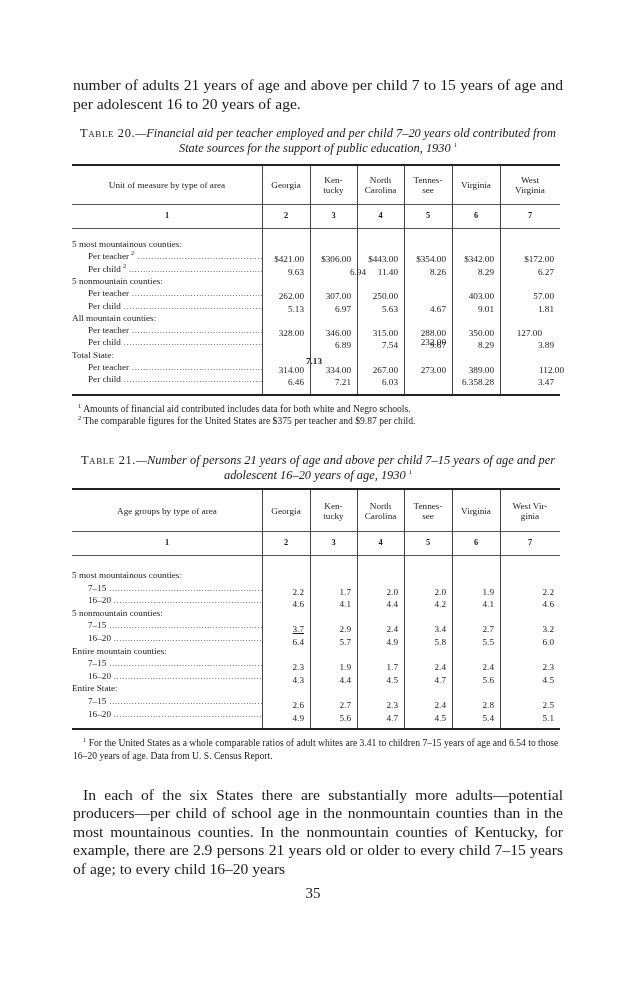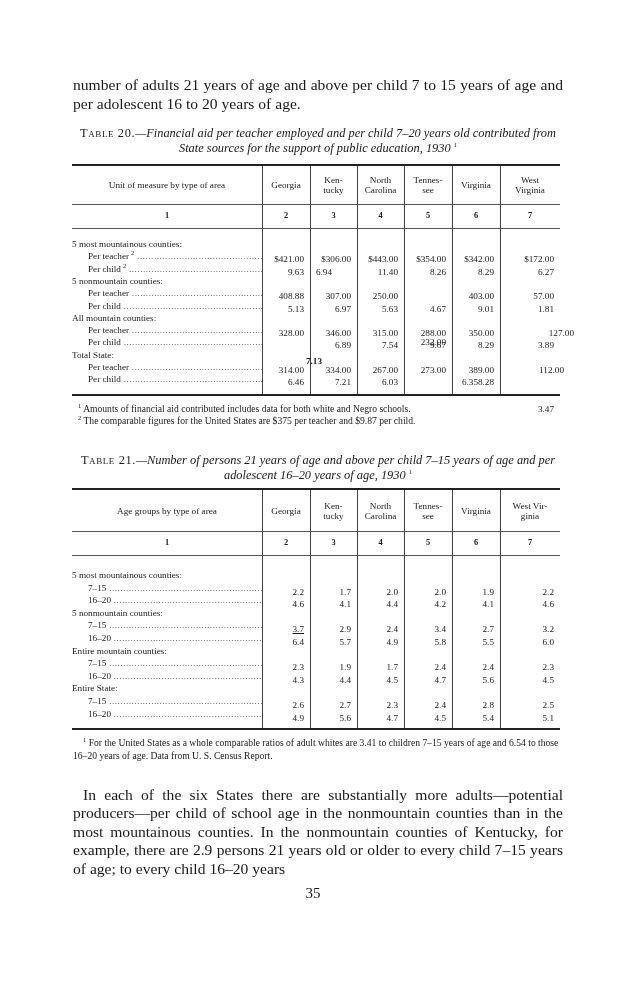--- a/index.html
+++ b/index.html
@@ -77,48 +77,48 @@
       <div class="stub-row" style="top: 74px;">5 most mountainous counties:</div>
       <div class="stub-row sub" style="top: 86.3px;"><span>Per teacher</span><sup style="margin-left: 2px;">2</sup></div>
       <div class="val" style="left: 190px; width: 42px; top: 89.3px;">$421.00</div>
       <div class="val" style="left: 238px; width: 41px; top: 89.3px;">$306.00</div>
       <div class="val" style="left: 285px; width: 41px; top: 89.3px;">$443.00</div>
       <div class="val" style="left: 332px; width: 42px; top: 89.3px;">$354.00</div>
       <div class="val" style="left: 380px; width: 42px; top: 89.3px;">$342.00</div>
       <div class="val" style="left: 428px; width: 54px; top: 89.3px;">$172.00</div>
       <div class="stub-row sub" style="top: 98.6px;"><span>Per child</span><sup style="margin-left: 2px;">2</sup></div>
       <div class="val" style="left: 190px; width: 42px; top: 101.6px;">9.63</div>
-      <div class="val" style="left: 238px; width: 28px; top: 101.6px; text-align: center;">6.94</div>
+      <div class="val" style="left: 238px; width: 56px; top: 101.6px;">6.94</div>
       <div class="val" style="left: 285px; width: 41px; top: 101.6px;">11.40</div>
       <div class="val" style="left: 332px; width: 42px; top: 101.6px;">8.26</div>
       <div class="val" style="left: 380px; width: 42px; top: 101.6px;">8.29</div>
       <div class="val" style="left: 428px; width: 54px; top: 101.6px;">6.27</div>
       <div class="stub-row" style="top: 110.9px;">5 nonmountain counties:</div>
       <div class="stub-row sub" style="top: 123.2px;"><span>Per teacher</span></div>
-      <div class="val" style="left: 190px; width: 42px; top: 126.2px;">408.88</div>
+      <div class="val" style="left: 190px; width: 42px; top: 126.2px;">262.00</div>
       <div class="val" style="left: 238px; width: 41px; top: 126.2px;">307.00</div>
       <div class="val" style="left: 285px; width: 41px; top: 126.2px;">250.00</div>
       <div class="val" style="left: 332px; width: 42px; top: 142px; margin-top: 30px;">232.00</div>
       <div class="val" style="left: 380px; width: 42px; top: 126.2px;">403.00</div>
       <div class="val" style="left: 428px; width: 54px; top: 126.2px;">57.00</div>
       <div class="stub-row sub" style="top: 135.5px;"><span>Per child</span></div>
       <div class="val" style="left: 190px; width: 42px; top: 138.5px;">5.13</div>
       <div class="val" style="left: 238px; width: 41px; top: 138.5px;">6.97</div>
       <div class="val" style="left: 285px; width: 41px; top: 138.5px;">5.63</div>
       <div class="val" style="left: 332px; width: 42px; top: 138.5px;">4.67</div>
       <div class="val" style="left: 380px; width: 42px; top: 138.5px;">9.01</div>
       <div class="val" style="left: 428px; width: 54px; top: 138.5px;">1.81</div>
       <div class="stub-row" style="top: 147.8px;">All mountain counties:</div>
       <div class="stub-row sub" style="top: 160.1px;"><span>Per teacher</span></div>
       <div class="val" style="left: 190px; width: 42px; top: 163.1px;">328.00</div>
       <div class="val" style="left: 238px; width: 41px; top: 163.1px;">346.00</div>
       <div class="val" style="left: 285px; width: 41px; top: 163.1px;">315.00</div>
       <div class="val" style="left: 332px; width: 42px; top: 163.1px;">288.00</div>
       <div class="val" style="left: 380px; width: 42px; top: 163.1px;">350.00</div>
-      <div class="val" style="left: 428px; width: 74px; top: 163.1px;">127.00</div>
+      <div class="val" style="left: 428px; width: 42px; top: 163.1px;">127.00</div>
       <div class="stub-row sub" style="top: 172.4px;"><span>Per child</span></div>
       <div class="val" style="left: 190px; width: 60px; top: 191px; font-weight: bold;">7.13</div>
       <div class="val" style="left: 238px; width: 41px; top: 175.4px;">6.89</div>
       <div class="val" style="left: 285px; width: 41px; top: 175.4px;">7.54</div>
       <div class="val" style="left: 332px; width: 42px; top: 175.4px;">9.67</div>
       <div class="val" style="left: 380px; width: 42px; top: 175.4px;">8.29</div>
       <div class="val" style="left: 428px; width: 54px; top: 175.4px;">3.89</div>
       <div class="stub-row" style="top: 184.7px;">Total State:</div>
       <div class="stub-row sub" style="top: 197px;"><span>Per teacher</span></div>
       <div class="val" style="left: 190px; width: 42px; top: 200px;">314.00</div>
@@ -126,21 +126,21 @@
       <div class="val" style="left: 285px; width: 41px; top: 200px;">267.00</div>
       <div class="val" style="left: 332px; width: 42px; top: 200px;">273.00</div>
       <div class="val" style="left: 380px; width: 42px; top: 200px;">389.00</div>
       <div class="val" style="left: 428px; width: 64px; top: 200px;">112.00</div>
       <div class="stub-row sub" style="top: 209.3px;"><span>Per child</span></div>
       <div class="val" style="left: 190px; width: 42px; top: 212.3px;">6.46</div>
       <div class="val" style="left: 238px; width: 41px; top: 212.3px;">7.21</div>
       <div class="val" style="left: 285px; width: 41px; top: 212.3px;">6.03</div>
       <div class="val" style="left: 332px; width: 42px; top: 212.3px; margin-left: 32px;">6.35</div>
       <div class="val" style="left: 380px; width: 42px; top: 212.3px;">8.28</div>
-      <div class="val" style="left: 428px; width: 54px; top: 212.3px; margin-top: 27px;">3.47</div>
+      <div class="val" style="left: 428px; width: 54px; top: 212.3px;">3.47</div>
     </div>
 
   <div class="footnote fn20a">
     <sup>1</sup>
     <span>Amounts of financial aid contributed includes data for both white and Negro schools.</span>
   </div>
   <div class="footnote fn20b">
     <sup>2</sup>
     <span>The comparable figures for the United States are $375 per teacher and $9.87 per child.</span>
   </div>

